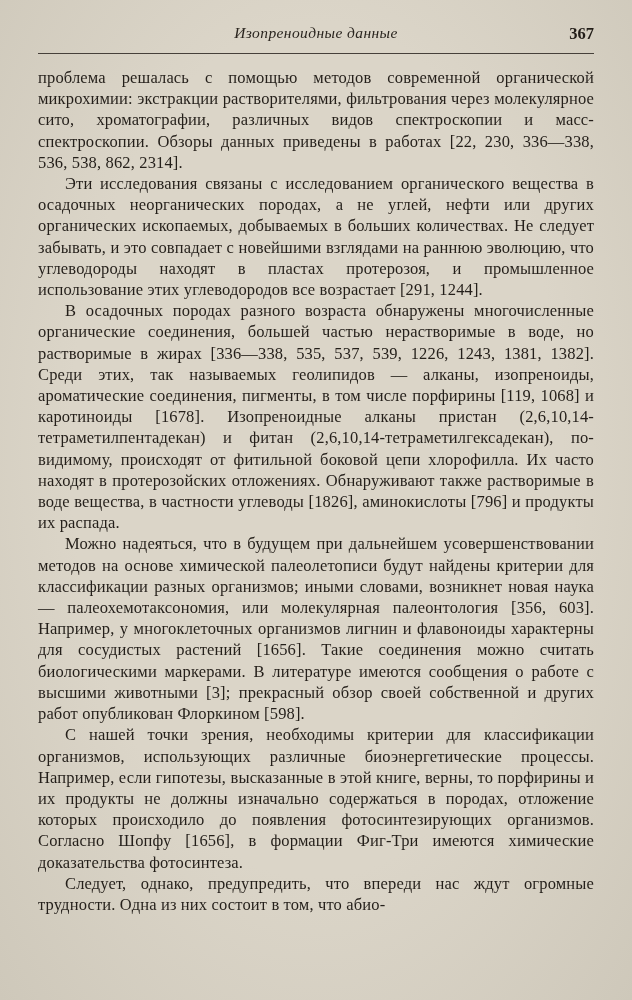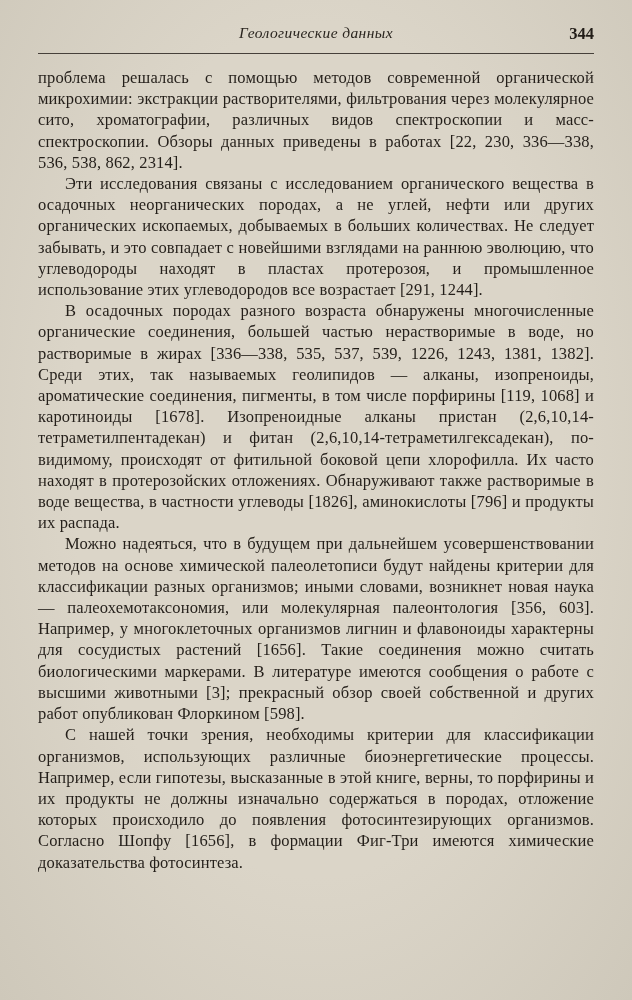--- a/index.html
+++ b/index.html
@@ -55,25 +55,26 @@
   .body-text p.indent {
     text-indent: 27px;
   }
 </style>
 </head>
 <body>
 
 <div class="page">
 
   <div class="header">
-    <span class="header-title">Геологические данных</span>
-    <span class="page-number">344</span>
+    <span class="header-title">Изопреноидные данные</span>
+    <span class="page-number">367</span>
   </div>
 
   <div class="body-text">
     <p>проблема решалась с помощью методов современной органической микрохимии: экстракции растворителями, фильтрования через молекулярное сито, хроматографии, различных видов спектроскопии и масс-спектроскопии. Обзоры данных приведены в работах [22, 230, 336—338, 536, 538, 862, 2314].</p>
     <p class="indent">Эти исследования связаны с исследованием органического вещества в осадочных неорганических породах, а не углей, нефти или других органических ископаемых, добываемых в больших количествах. Не следует забывать, и это совпадает с новейшими взглядами на раннюю эволюцию, что углеводороды находят в пластах протерозоя, и промышленное использование этих углеводородов все возрастает [291, 1244].</p>
     <p class="indent">В осадочных породах разного возраста обнаружены многочисленные органические соединения, большей частью нерастворимые в воде, но растворимые в жирах [336—338, 535, 537, 539, 1226, 1243, 1381, 1382]. Среди этих, так называемых геолипидов — алканы, изопреноиды, ароматические соединения, пигменты, в том числе порфирины [119, 1068] и каротиноиды [1678]. Изопреноидные алканы пристан (2,6,10,14-тетраметилпентадекан) и фитан (2,6,10,14-тетраметилгексадекан), по-видимому, происходят от фитильной боковой цепи хлорофилла. Их часто находят в протерозойских отложениях. Обнаруживают также растворимые в воде вещества, в частности углеводы [1826], аминокислоты [796] и продукты их распада.</p>
     <p class="indent">Можно надеяться, что в будущем при дальнейшем усовершенствовании методов на основе химической палеолетописи будут найдены критерии для классификации разных организмов; иными словами, возникнет новая наука — палеохемотаксономия, или молекулярная палеонтология [356, 603]. Например, у многоклеточных организмов лигнин и флавоноиды характерны для сосудистых растений [1656]. Такие соединения можно считать биологическими маркерами. В литературе имеются сообщения о работе с высшими животными [3]; прекрасный обзор своей собственной и других работ опубликован Флоркином [598].</p>
     <p class="indent">С нашей точки зрения, необходимы критерии для классификации организмов, использующих различные биоэнергетические процессы. Например, если гипотезы, высказанные в этой книге, верны, то порфирины и их продукты не должны изначально содержаться в породах, отложение которых происходило до появления фотосинтезирующих организмов. Согласно Шопфу [1656], в формации Фиг-Три имеются химические доказательства фотосинтеза.</p>
+    <p class="indent">Следует, однако, предупредить, что впереди нас ждут огромные трудности. Одна из них состоит в том, что абио-</p>
   </div>
 
 </div>
 
 </body></html>

